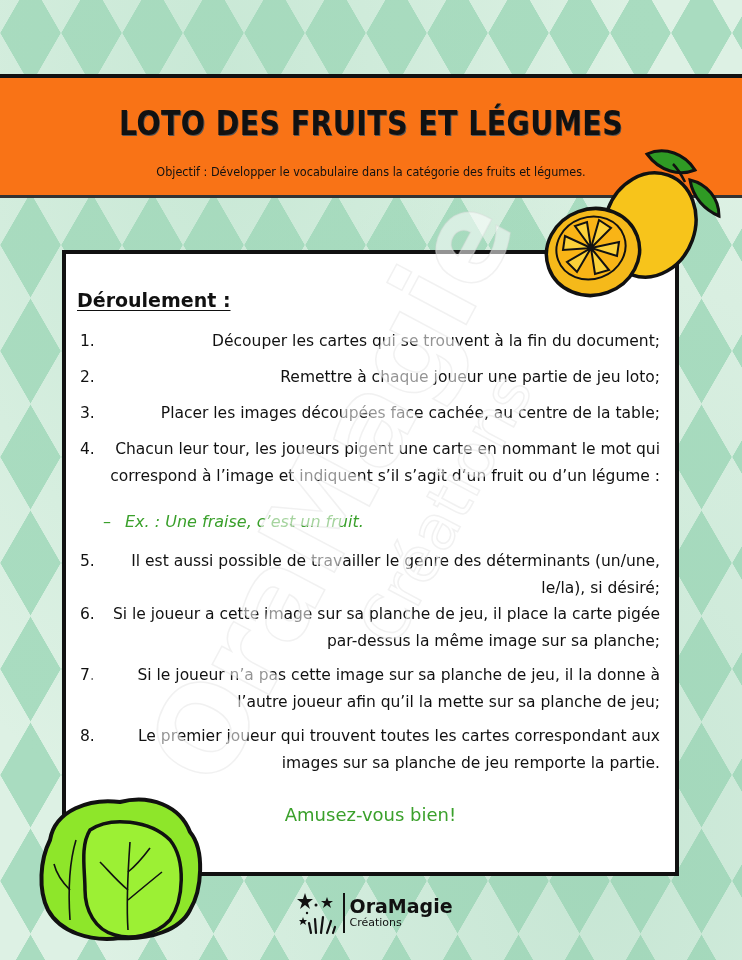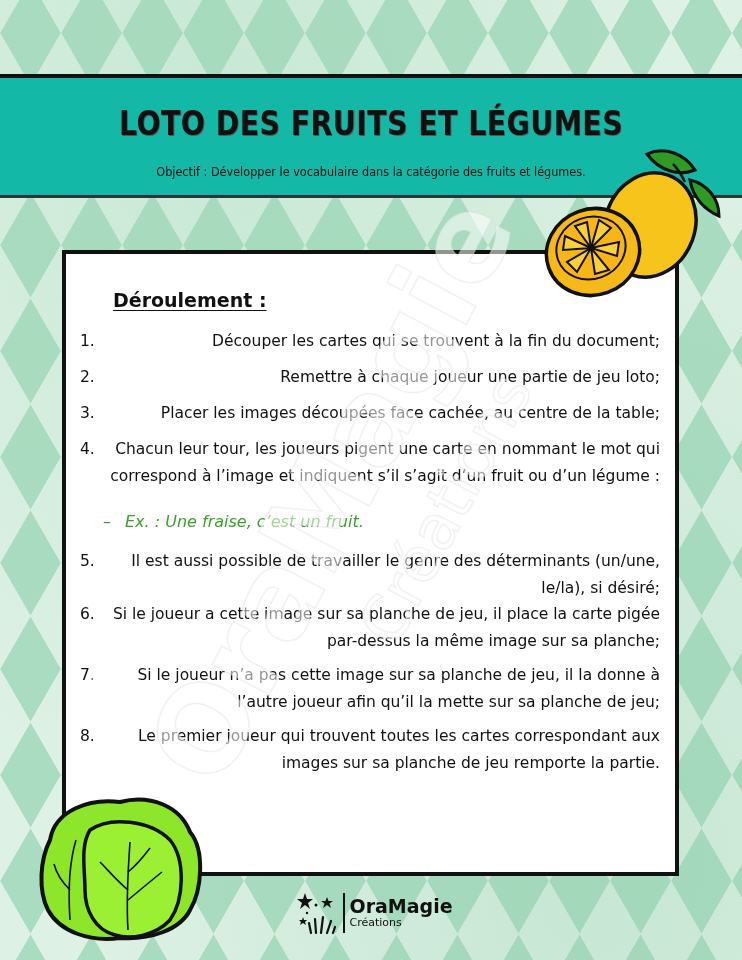--- a/index.html
+++ b/index.html
@@ -23,21 +23,21 @@
     background-position: 0 -20px;
     opacity: 0.95;
   }
   .tint {
     position: absolute; inset: 0;
     background: radial-gradient(ellipse at 30% 10%, rgba(160,215,185,0.35), transparent 60%),
                 radial-gradient(ellipse at 80% 90%, rgba(150,205,175,0.3), transparent 60%);
   }
   .header-band {
     position: absolute; left: 0; top: 74px; width: 742px; height: 124px;
-    background: #14b8a6;
+    background: #f97316;
     border-top: 4px solid #111; border-bottom: 3px solid #333;
     box-sizing: border-box;
   }
   .title {
     position: absolute; left: 0; right: 0; top: 26px; text-align: center;
     font-family: "DejaVu Sans", sans-serif; font-weight: bold;
     font-size: 33px; letter-spacing: 0.5px; color: #111;
     transform: scaleX(0.86); transform-origin: center;
     text-shadow: 1px 1px 0 #555;
   }
@@ -48,21 +48,20 @@
     transform: scaleX(0.9); transform-origin: center;
   }
   .panel {
     position: absolute; left: 62px; top: 250px; width: 617px; height: 626px;
     background: #fff; border: 4px solid #111; box-sizing: border-box;
   }
   .section-title {
     position: absolute; left: 11px; top: 35px;
     font-size: 19px; font-weight: bold; color: #111; text-decoration: underline;
     text-underline-offset: 3px;
-    margin-left: 36px;
   }
   .steps { position: absolute; left: 14px; top: 74px; width: 590px; }
   .step {
     position: absolute; left: 0; width: 580px;
     font-size: 15.5px; line-height: 26.5px; color: #111;
   }
   .step .num { position: absolute; left: 0; top: 0; width: 24px; }
   .step .txt { margin-left: 24px; display: block; text-align: right; }
   .example {
     position: absolute; left: 23px; font-size: 16px; font-style: italic; color: #3aa02b;
@@ -126,20 +125,21 @@
     </div>
     <div class="step" style="top:334px;">
       <span class="num">7.</span>
       <span class="txt">Si le joueur n’a pas cette image sur sa planche de jeu, il la donne à l’autre joueur afin qu’il la mette sur sa planche de jeu;</span>
     </div>
     <div class="step" style="top:395px;">
       <span class="num">8.</span>
       <span class="txt">Le premier joueur qui trouvent toutes les cartes correspondant aux images sur sa planche de jeu remporte la partie.</span>
     </div>
   </div>
+  <div class="closing">Amusez-vous bien!</div>
 </div>
 
 <svg class="watermark" viewBox="0 0 640 800">
   <g transform="translate(300,420) rotate(-62)" fill="#ffffff" fill-opacity="0.55" stroke="#d8d8d8" stroke-opacity="0.35" stroke-width="1.5" font-family="DejaVu Sans, sans-serif" font-weight="bold">
     <text x="-330" y="-20" font-size="118">OraMagie</text>
     <text x="-120" y="70" font-size="62" font-weight="normal">Créations</text>
   </g>
   <g fill="#ffffff" fill-opacity="0.45">
     <path d="M-40 560 L40 600 L10 640 Z"></path>
   </g>

